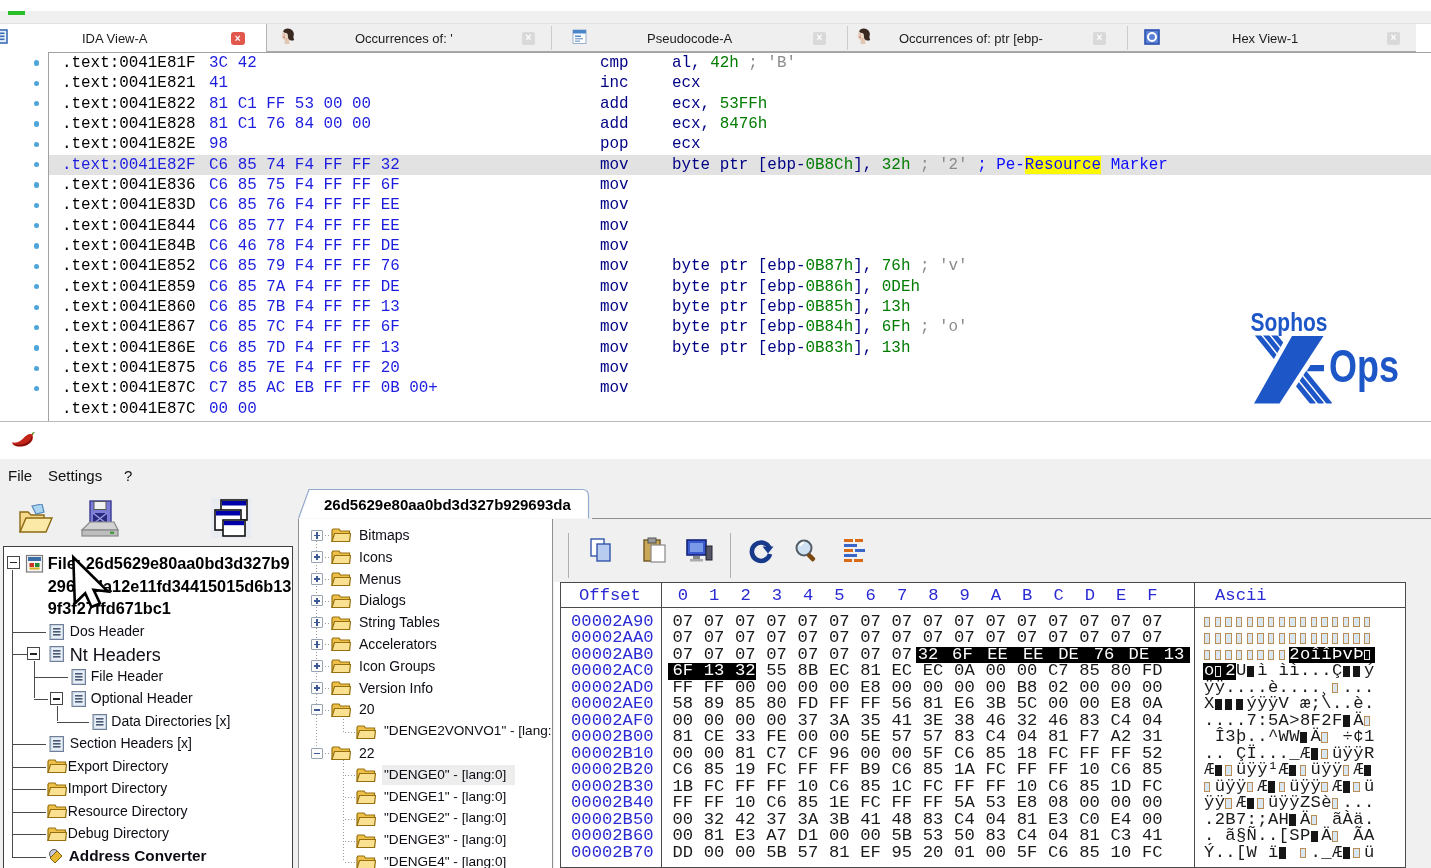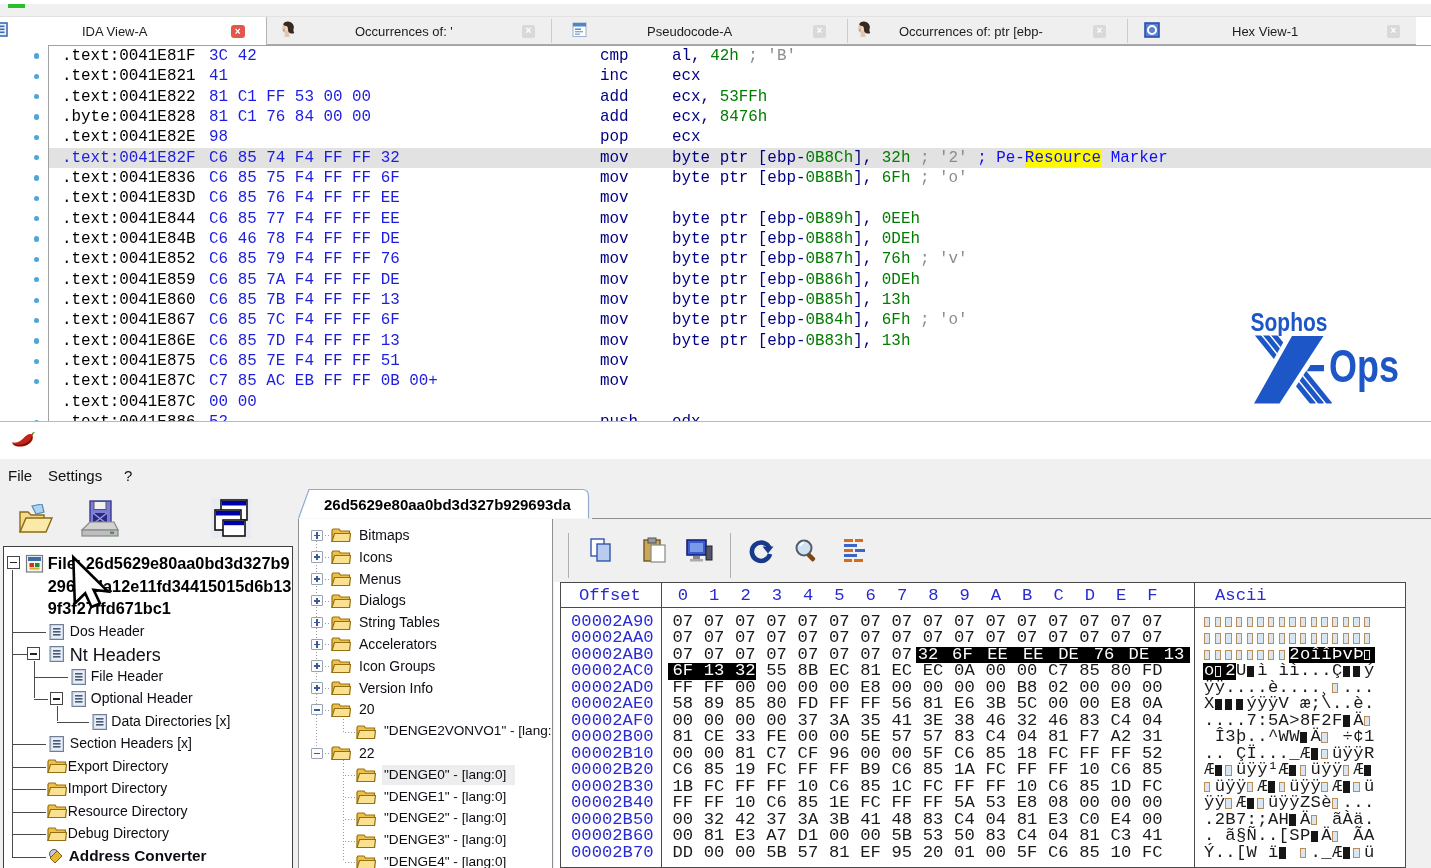--- a/index.html
+++ b/index.html
@@ -9,21 +9,21 @@
 #ida .row .op{position:absolute;left:610px;color:#000084}
 #ida .row .by{color:#1d1de0;margin-left:4px}
 #ida .row .ad{color:#000}
 #ida .hladdr .ad{color:#1d1de0}
 .op .g{color:#007c00}.op .c{color:#8b8b8b}.op .bl{color:#0d0dff}
 .yl{background:#fdf900}
 .dot{width:5.4px;height:5.4px;border-radius:50%;background:#4da5da}
 .tabtxt{font-size:13px;color:#1c1c1c}
 </style></head><body>
 
-<div id="ida" class="a" style="left:0;top:0;width:1431px;height:421px;background:#fff;overflow:hidden">
+<div id="ida" class="a" style="left:0;top:7px;width:1431px;height:421px;background:#fff;overflow:hidden">
 <div class="a" style="left:0;top:4px;width:1431px;height:12px;background:#f0f0f0"></div>
 <div class="a" style="left:0;top:15.5px;width:1431px;height:1.5px;background:#e2e2e2"></div>
 <div class="a" style="left:8px;top:3.5px;width:17px;height:4.2px;background:#2abf2a"></div>
 <div class="a" style="left:0;top:17px;width:1416px;height:28px;background:#efefef;border-bottom:1px solid #a9a9a9"></div>
 <div class="a" style="left:551px;top:19px;width:1px;height:24px;background:#cccccc"></div>
 <div class="a" style="left:847px;top:19px;width:1px;height:24px;background:#cccccc"></div>
 <div class="a" style="left:1127px;top:19px;width:1px;height:24px;background:#cccccc"></div>
 <div class="a" style="left:0;top:17px;width:267px;height:29px;background:#fff;border-right:1px solid #b3b3b3"></div>
 <svg class="a" style="left:0;top:22px" width="8" height="15" viewBox="6 0 8 15">
 <rect x="0" y="1" width="13" height="13" fill="#e8f0fb" stroke="#3c6cb4" stroke-width="1.6"></rect>
@@ -83,33 +83,33 @@
 <div class="a dot" style="left:34px;top:277.1px"></div>
 <div class="a dot" style="left:34px;top:297.5px"></div>
 <div class="a dot" style="left:34px;top:317.8px"></div>
 <div class="a dot" style="left:34px;top:338.2px"></div>
 <div class="a dot" style="left:34px;top:358.5px"></div>
 <div class="a dot" style="left:34px;top:378.9px"></div>
 <div class="a dot" style="left:34px;top:419.6px"></div>
 <div class="row mono a" style="top:45.8px"><span class="ad">.text:0041E81F </span><span class="by">3C 42</span><span class="mn">cmp</span><span class="op"><span>al, </span><span class="g">42h</span><span class="c"> ; 'B'</span></span></div>
 <div class="row mono a" style="top:66.2px"><span class="ad">.text:0041E821 </span><span class="by">41</span><span class="mn">inc</span><span class="op"><span>ecx</span></span></div>
 <div class="row mono a" style="top:86.5px"><span class="ad">.text:0041E822 </span><span class="by">81 C1 FF 53 00 00</span><span class="mn">add</span><span class="op"><span>ecx, </span><span class="g">53FFh</span></span></div>
-<div class="row mono a" style="top:106.8px"><span class="ad">.byte:0041E828 </span><span class="by">81 C1 76 84 00 00</span><span class="mn">add</span><span class="op"><span>ecx, </span><span class="g">8476h</span></span></div>
+<div class="row mono a" style="top:106.8px"><span class="ad">.text:0041E828 </span><span class="by">81 C1 76 84 00 00</span><span class="mn">add</span><span class="op"><span>ecx, </span><span class="g">8476h</span></span></div>
 <div class="row mono a" style="top:127.2px"><span class="ad">.text:0041E82E </span><span class="by">98</span><span class="mn">pop</span><span class="op"><span>ecx</span></span></div>
 <div class="row mono a hladdr" style="top:147.6px"><span class="ad">.text:0041E82F </span><span class="by">C6 85 74 F4 FF FF 32</span><span class="mn">mov</span><span class="op"><span>byte ptr [ebp-</span><span class="g">0B8Ch</span><span>], </span><span class="g">32h</span><span class="c"> ; '2'</span><span class="bl"> ; Pe-<span class="yl">Resource</span> Marker</span></span></div>
-<div class="row mono a" style="top:167.9px"><span class="ad">.text:0041E836 </span><span class="by">C6 85 75 F4 FF FF 6F</span><span class="mn">mov</span><span class="op"><span>byte ptr [ebp-</span><span class="g">0B8Bh</span><span>], </span><span class="g">6Fh</span><span class="c"> ; 'o'</span></span></div>
+<div class="row mono a" style="top:167.9px"><span class="ad">.text:0041E836 </span><span class="by">C6 85 75 F4 FF FF 6F</span><span class="mn">mov</span></div>
 <div class="row mono a" style="top:188.2px"><span class="ad">.text:0041E83D </span><span class="by">C6 85 76 F4 FF FF EE</span><span class="mn">mov</span></div>
-<div class="row mono a" style="top:208.6px"><span class="ad">.text:0041E844 </span><span class="by">C6 85 77 F4 FF FF EE</span><span class="mn">mov</span><span class="op"><span>byte ptr [ebp-</span><span class="g">0B89h</span><span>], </span><span class="g">0EEh</span></span></div>
-<div class="row mono a" style="top:228.9px"><span class="ad">.text:0041E84B </span><span class="by">C6 46 78 F4 FF FF DE</span><span class="mn">mov</span><span class="op"><span>byte ptr [ebp-</span><span class="g">0B88h</span><span>], </span><span class="g">0DEh</span></span></div>
+<div class="row mono a" style="top:208.6px"><span class="ad">.text:0041E844 </span><span class="by">C6 85 77 F4 FF FF EE</span><span class="mn">mov</span></div>
+<div class="row mono a" style="top:228.9px"><span class="ad">.text:0041E84B </span><span class="by">C6 46 78 F4 FF FF DE</span><span class="mn">mov</span></div>
 <div class="row mono a" style="top:249.3px"><span class="ad">.text:0041E852 </span><span class="by">C6 85 79 F4 FF FF 76</span><span class="mn">mov</span><span class="op"><span>byte ptr [ebp-</span><span class="g">0B87h</span><span>], </span><span class="g">76h</span><span class="c"> ; 'v'</span></span></div>
 <div class="row mono a" style="top:269.7px"><span class="ad">.text:0041E859 </span><span class="by">C6 85 7A F4 FF FF DE</span><span class="mn">mov</span><span class="op"><span>byte ptr [ebp-</span><span class="g">0B86h</span><span>], </span><span class="g">0DEh</span></span></div>
 <div class="row mono a" style="top:290.0px"><span class="ad">.text:0041E860 </span><span class="by">C6 85 7B F4 FF FF 13</span><span class="mn">mov</span><span class="op"><span>byte ptr [ebp-</span><span class="g">0B85h</span><span>], </span><span class="g">13h</span></span></div>
 <div class="row mono a" style="top:310.4px"><span class="ad">.text:0041E867 </span><span class="by">C6 85 7C F4 FF FF 6F</span><span class="mn">mov</span><span class="op"><span>byte ptr [ebp-</span><span class="g">0B84h</span><span>], </span><span class="g">6Fh</span><span class="c"> ; 'o'</span></span></div>
 <div class="row mono a" style="top:330.7px"><span class="ad">.text:0041E86E </span><span class="by">C6 85 7D F4 FF FF 13</span><span class="mn">mov</span><span class="op"><span>byte ptr [ebp-</span><span class="g">0B83h</span><span>], </span><span class="g">13h</span></span></div>
-<div class="row mono a" style="top:351.1px"><span class="ad">.text:0041E875 </span><span class="by">C6 85 7E F4 FF FF 51</span><span class="mn">mov</span></div>
+<div class="row mono a" style="top:351.1px"><span class="ad">.text:0041E875 </span><span class="by">C6 85 7E F4 FF FF 20</span><span class="mn">mov</span></div>
 <div class="row mono a" style="top:371.4px"><span class="ad">.text:0041E87C </span><span class="by">C7 85 AC EB FF FF 0B 00+</span><span class="mn">mov</span></div>
 <div class="row mono a" style="top:391.8px"><span class="ad">.text:0041E87C </span><span class="by">00 00</span></div>
 <div class="row mono a" style="top:412.1px"><span class="ad">.text:0041E886 </span><span class="by">52</span><span class="mn">push</span><span class="op"><span>edx</span></span></div>
 </div>
 <svg class="a" style="left:1240px;top:300px" width="170" height="110" viewBox="1240 300 170 110">
 <g fill="#1d56c6">
 <text x="1250.5" y="331" font-family="Liberation Sans,sans-serif" font-size="26" font-weight="bold" textLength="77" lengthAdjust="spacingAndGlyphs">Sophos</text>
 </g>
 <clipPath id="xc">
       <rect x="1248" y="335.6" width="84" height="67.9"></rect>

